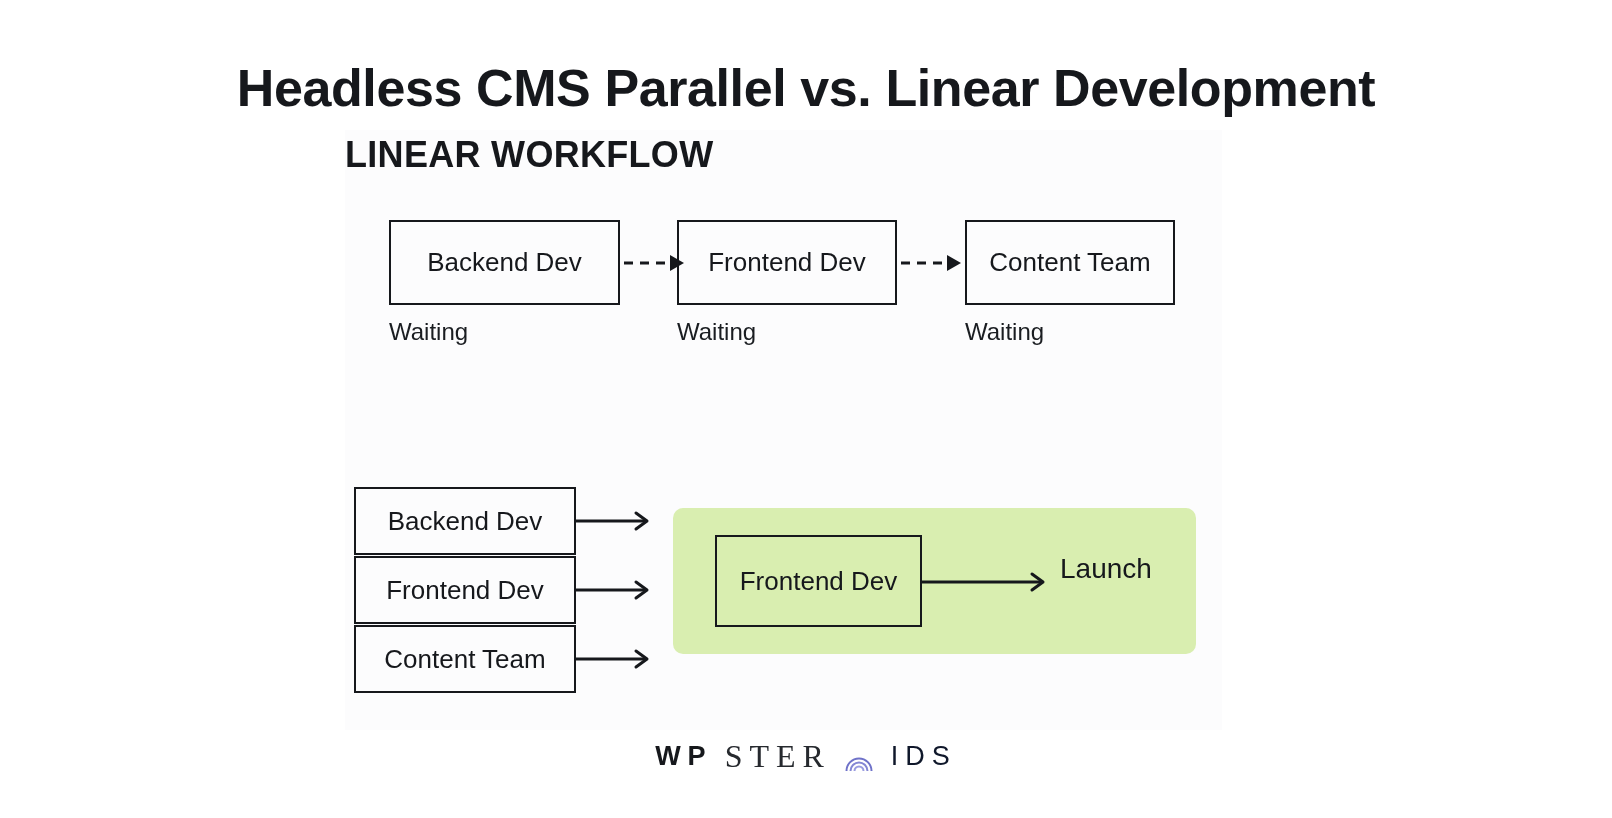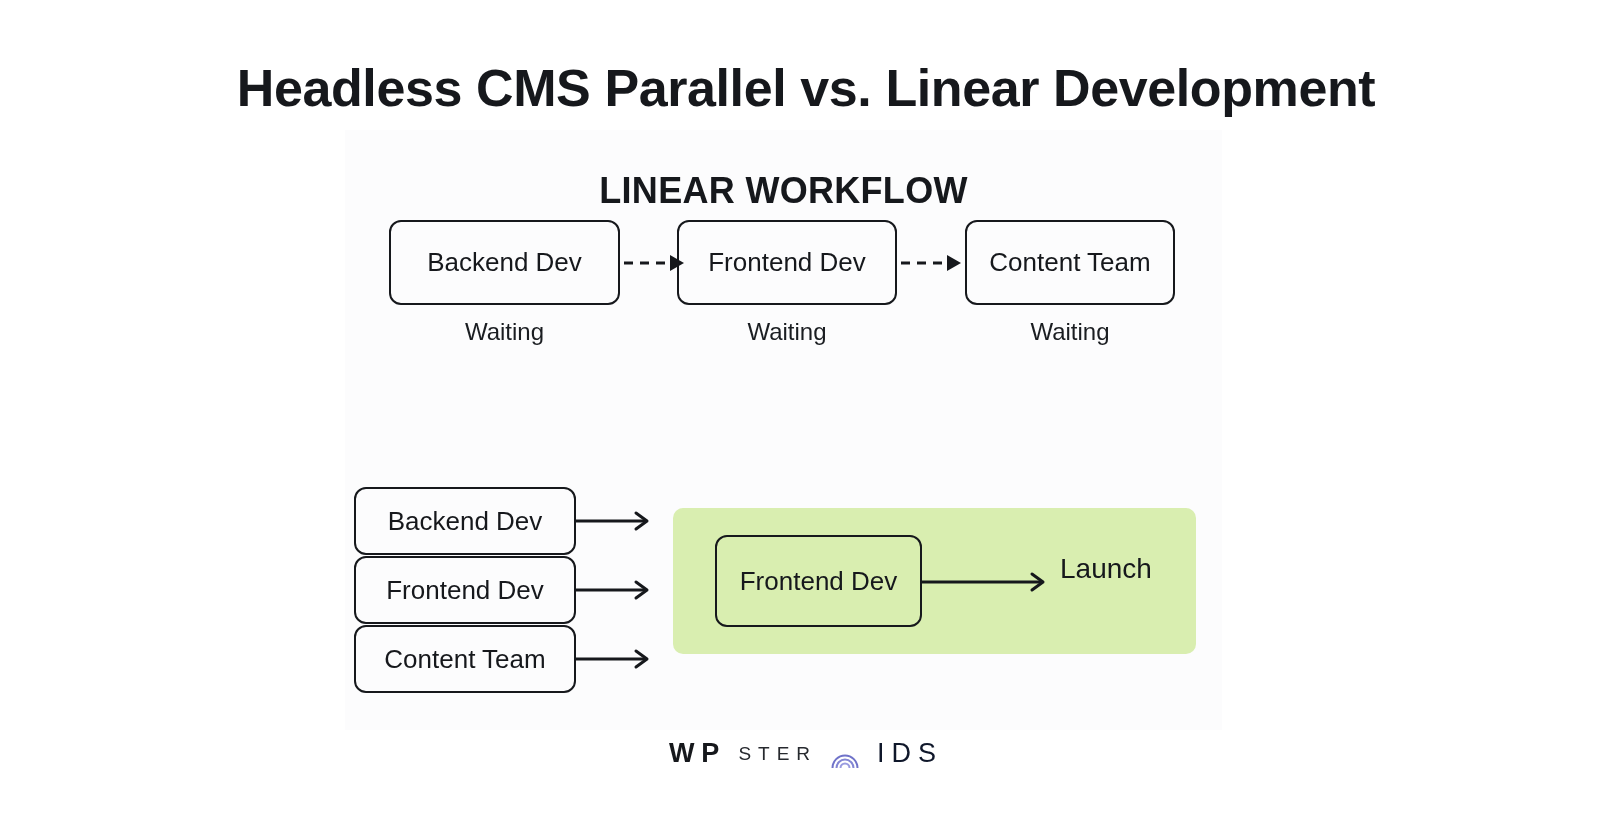--- a/index.html
+++ b/index.html
@@ -43,57 +43,56 @@
     width: 877px;
     height: 600px;
     background: #fcfcfd;
   }
 
   
   .section-heading {
     position: absolute;
     width: 877px;
     left: 345px;
-    text-align: center;
+    text-align: left;
     font-size: 36px;
     font-weight: 700;
     letter-spacing: 0.3px;
     color: #16181c;
     white-space: nowrap;
-    margin-top: 36px;
   }
   .section-heading.linear { top: 134px; }
   .section-heading.parallel { top: 412px; }
 
   
   .node-box {
     position: absolute;
     border: 2.5px solid #16181c;
-    border-radius: 12px;
+    border-radius: 0;
     box-sizing: border-box;
     display: flex;
     align-items: center;
     justify-content: center;
     font-size: 26px;
     font-weight: 400;
     color: #16181c;
     background: transparent;
     white-space: nowrap;
   }
 
   
   .linear-row .node-box { top: 220px; height: 85px; }
   .lin-box-0 { left: 389px;  width: 231px; }
   .lin-box-1 { left: 677px;  width: 220px; }
   .lin-box-2 { left: 965px;  width: 210px; }
 
   .waiting-label {
     position: absolute;
     top: 318px;
-    text-align: center;
+    text-align: left;
     font-size: 24px;
     color: #1a1d21;
     white-space: nowrap;
   }
   .wait-0 { left: 389px;  width: 231px; }
   .wait-1 { left: 677px;  width: 220px; }
   .wait-2 { left: 965px;  width: 210px; }
 
   
   .dashed-arrow {
@@ -165,24 +164,25 @@
     justify-content: center;
     gap: 12px;
   }
   .logo-wp {
     font-size: 27px;
     font-weight: 700;
     letter-spacing: 7px;
     color: #16181c;
   }
   .logo-ster {
-    font-size: 19px;
+    font-size: 32px;
     font-weight: 400;
     letter-spacing: 7px;
     color: #26292e;
+    font-family: Liberation Serif, serif;
   }
   .logo-arc {
     display: inline-block;
     width: 30px;
     height: 27px;
     position: relative;
     top: 3px;
     margin: 0 5px 0 1px;
   }
   .logo-ids {

